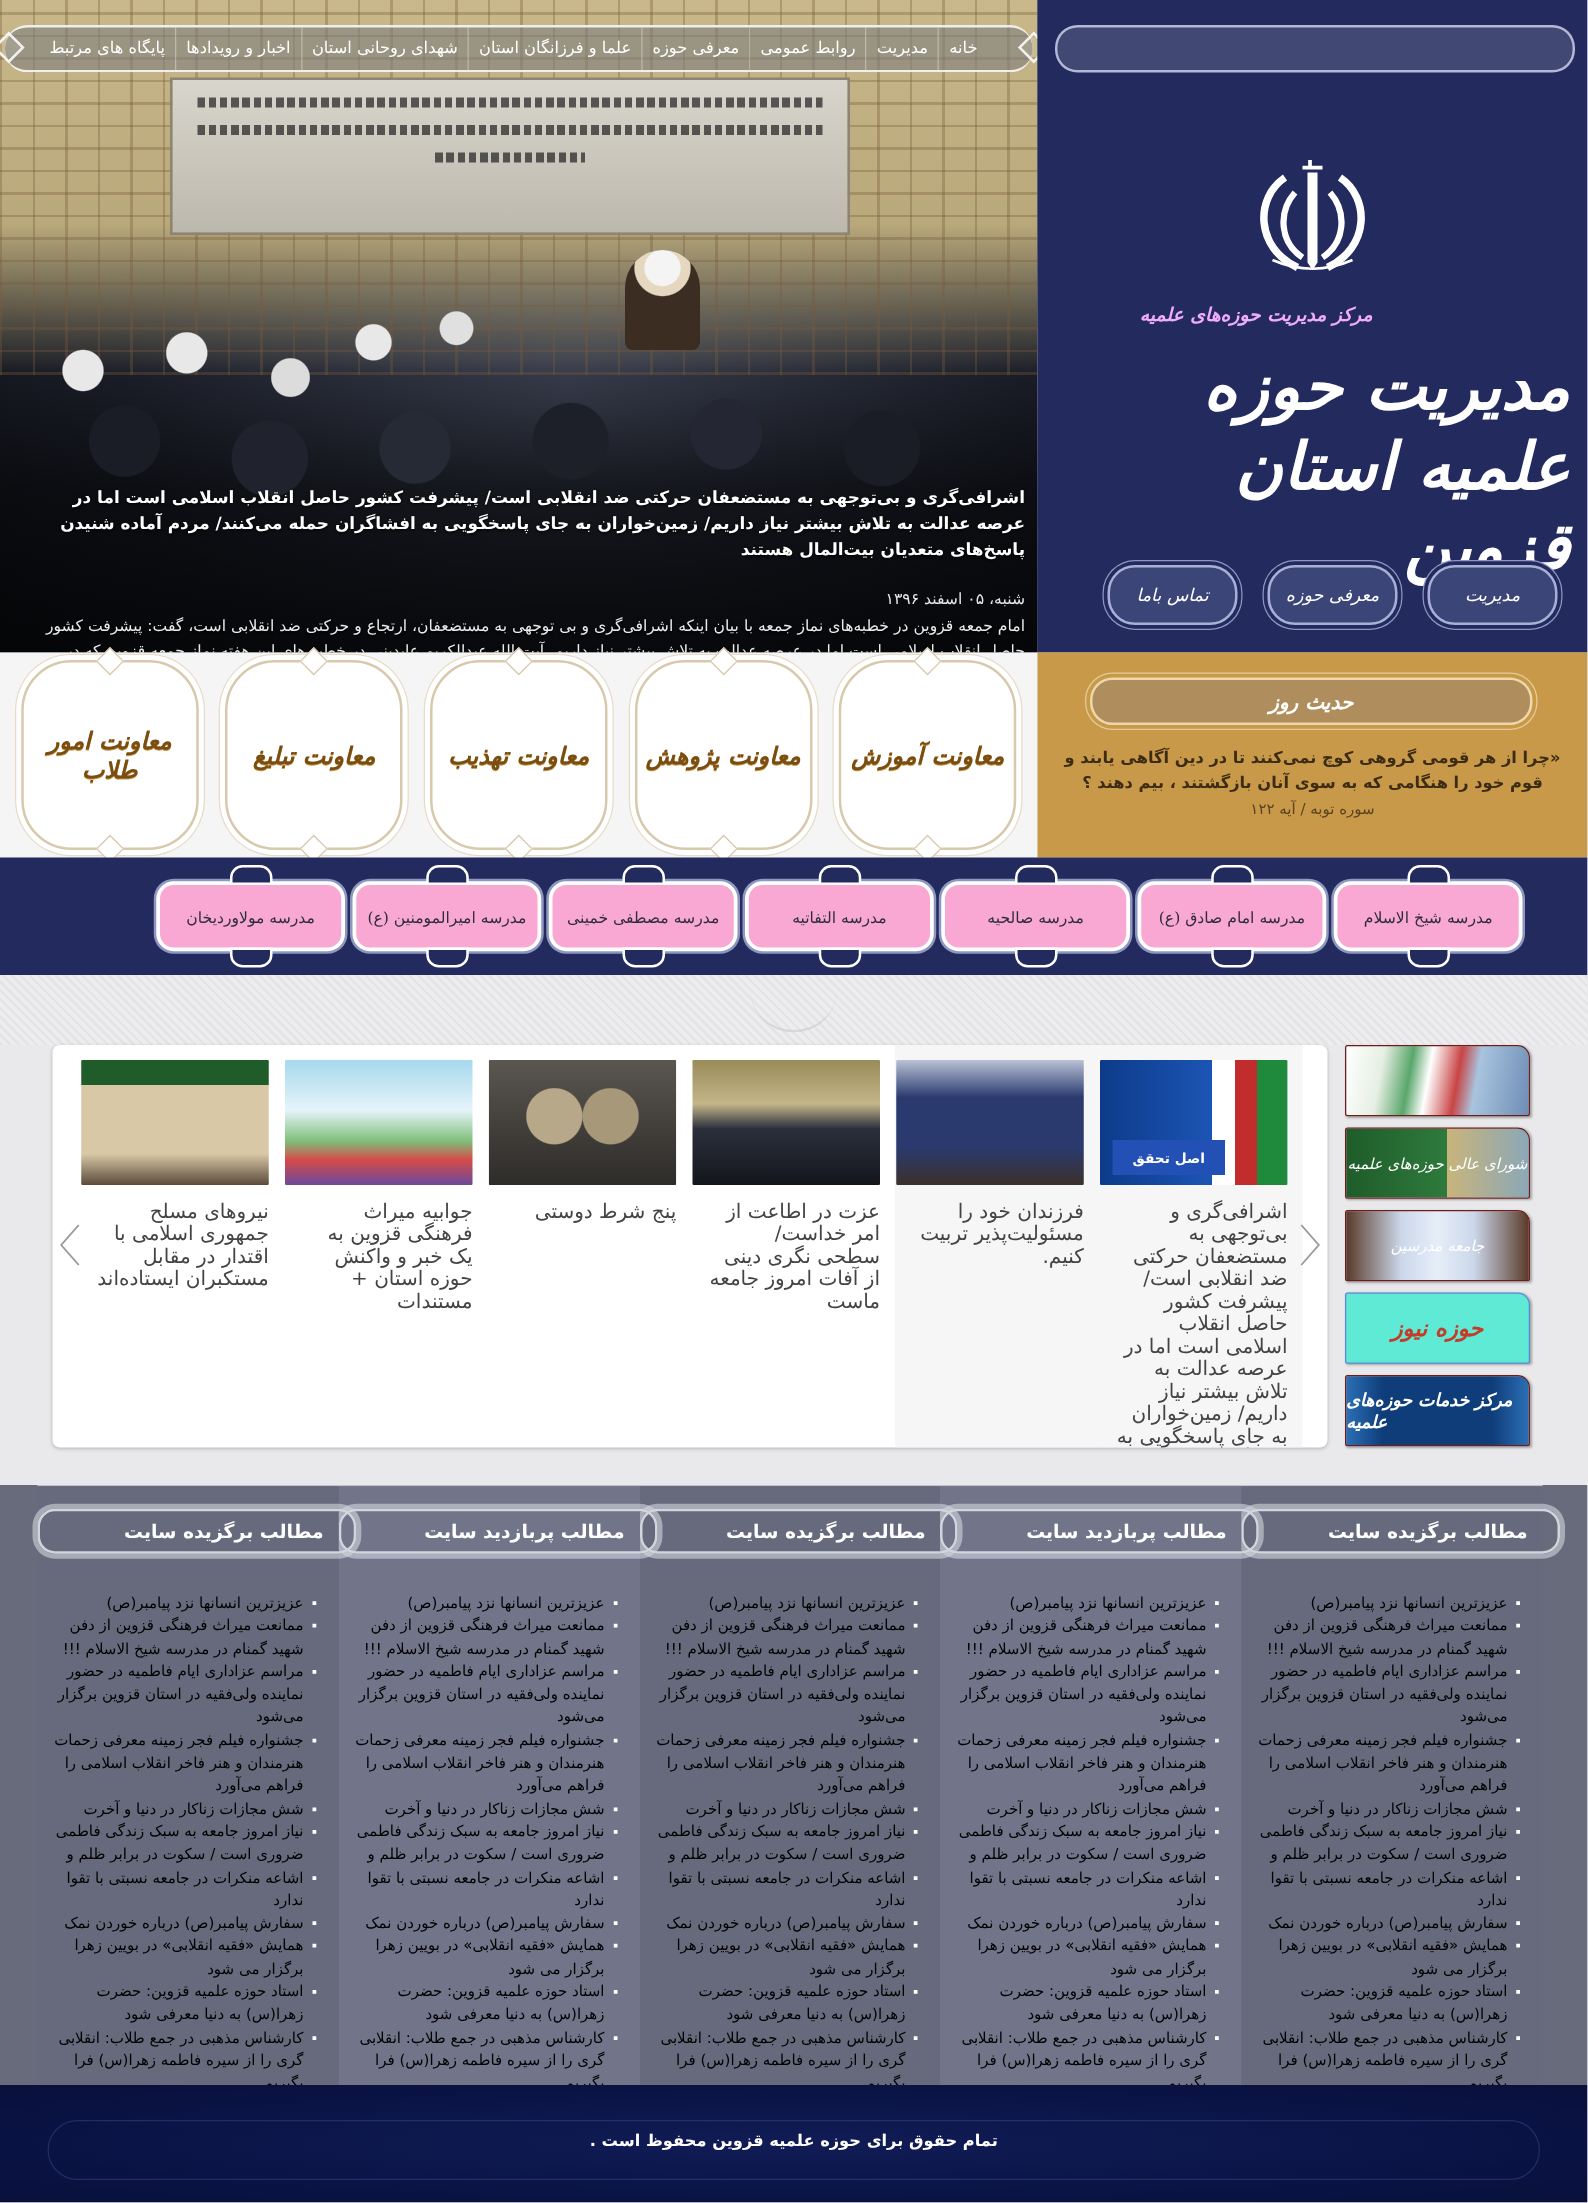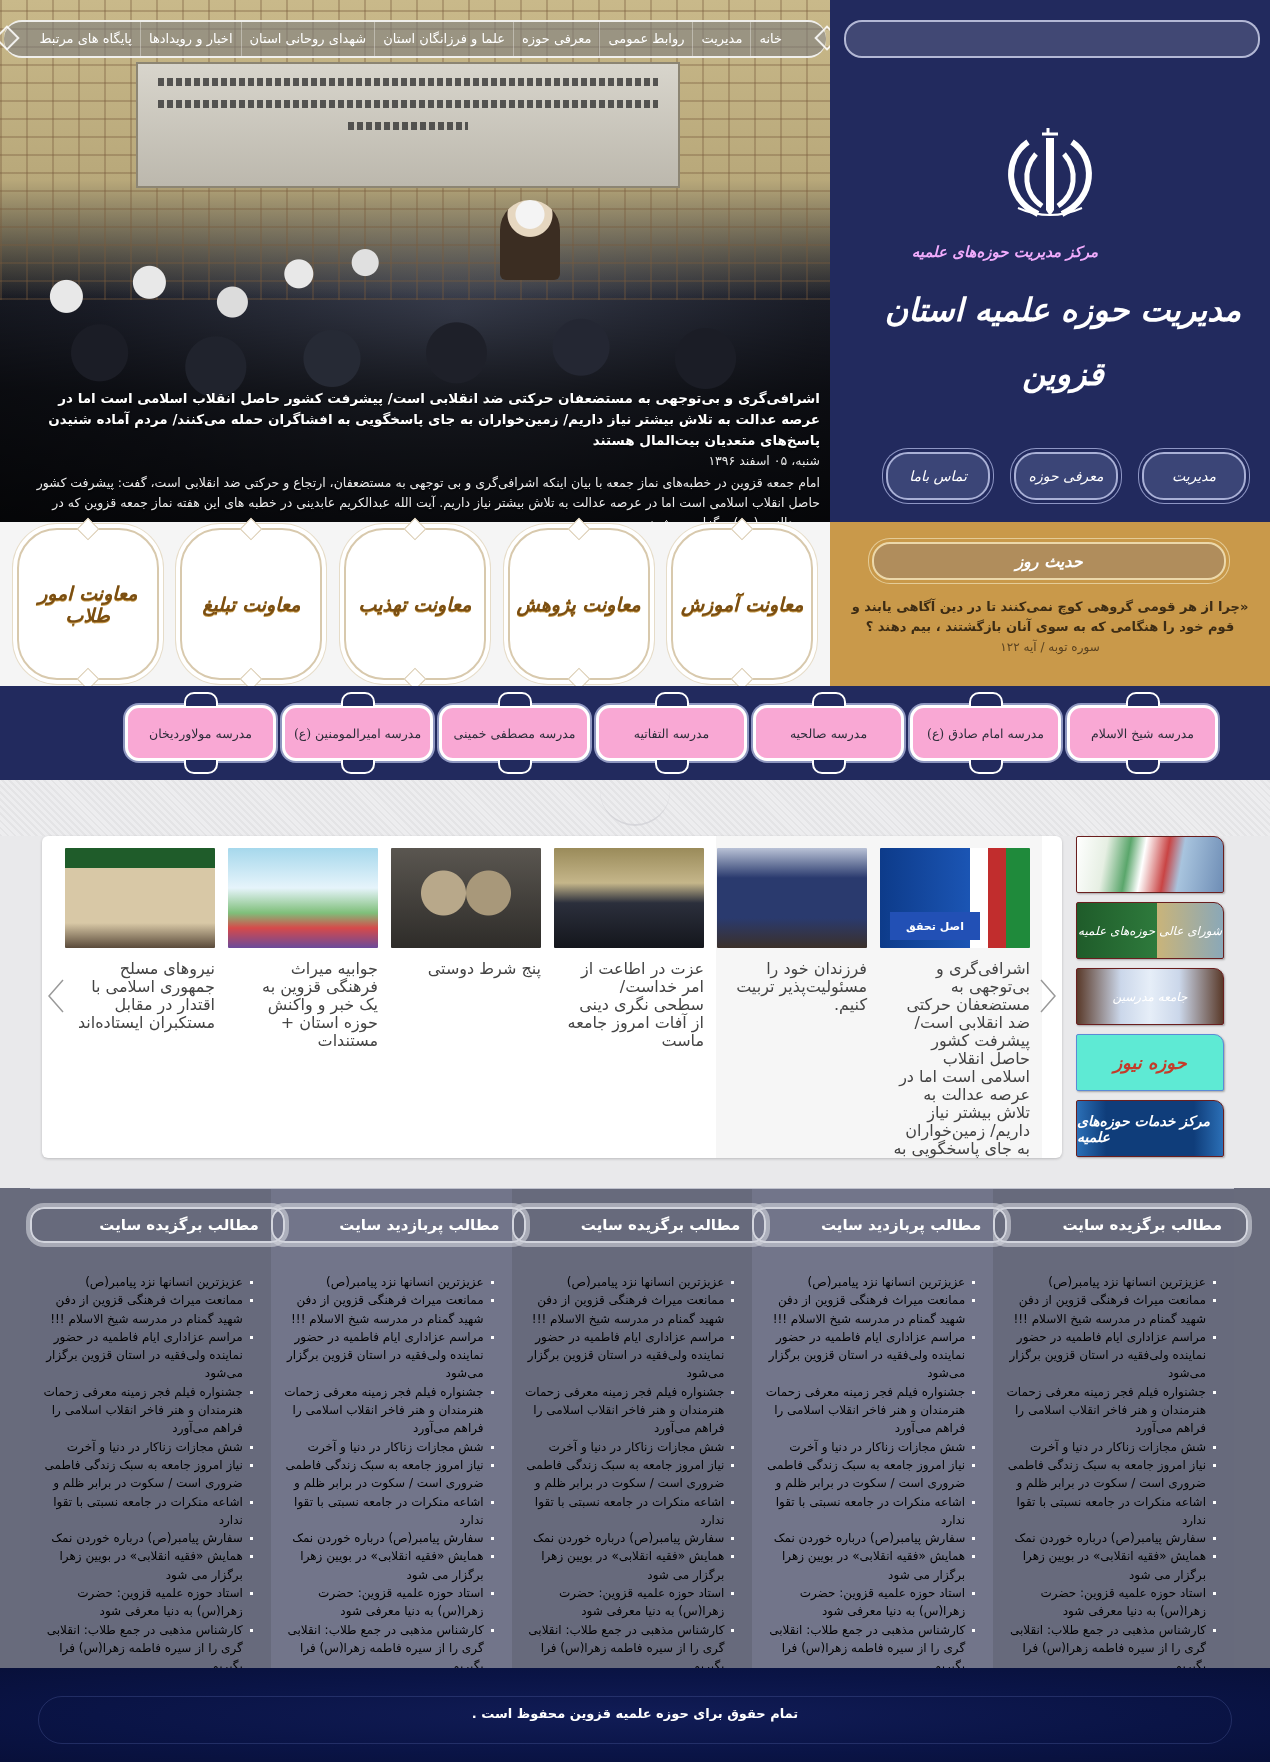--- a/index.html
+++ b/index.html
@@ -26,36 +26,36 @@
   radial-gradient(circle at 44% 8%,#e0e0e0 0 13px,transparent 14px),
   radial-gradient(circle at 12% 40%,#1b1d26 0 28px,transparent 29px),
   radial-gradient(circle at 26% 45%,#20232d 0 30px,transparent 31px),
   radial-gradient(circle at 40% 42%,#262a35 0 28px,transparent 29px),
   radial-gradient(circle at 55% 40%,#1e2029 0 30px,transparent 31px),
   radial-gradient(circle at 70% 38%,#242733 0 28px,transparent 29px),
   radial-gradient(circle at 85% 42%,#1b1d26 0 30px,transparent 31px);}
 #hero-speaker{position:absolute;left:500px;top:200px;width:60px;height:80px;border-radius:30px 30px 6px 6px;background:radial-gradient(circle at 50% 18%,#f4f4f4 0 14px,#e6d7c0 15px 22px,#3b2d22 23px)}
 #hero-caption{position:absolute;left:20px;top:388px;width:800px;color:#fff;text-align:right;direction:rtl}
 #hero-title{font-size:13.5px;font-weight:bold;line-height:21px;text-shadow:0 1px 2px #000}
-#hero-date{font-size:12.5px;line-height:20px;margin-top:0;opacity:.9}
+#hero-date{font-size:12.5px;line-height:20px;margin-top:18px;opacity:.9}
 #hero-summary{font-size:12.5px;line-height:20px;margin-top:2px;opacity:.92;text-shadow:0 1px 2px #000}
 
 #top-nav{position:absolute;left:4px;top:20px;width:822px;height:38px;background:rgba(128,128,128,.62);
  border-top:2px solid rgba(255,255,255,.85);border-bottom:2px solid rgba(255,255,255,.85);
  border-radius:18px 18px 18px 18px;display:flex;flex-direction:row-reverse;align-items:center;padding:0 36px}
 #top-nav .nav-item{color:#fff;font-size:13px;padding:0 8px;height:34px;line-height:34px;border-left:1px solid rgba(255,255,255,.35);cursor:pointer;white-space:nowrap}
 #top-nav .nav-item:last-child{border-left:none}
 .nav-cap{position:absolute;top:8px;width:18px;height:18px;border:2px solid rgba(255,255,255,.85);transform:rotate(45deg);background:rgba(255,255,255,.1)}
 
 #brand-panel{position:absolute;left:830px;top:0;width:440px;height:522px;background:#222a5e}
 #search-box{position:absolute;left:14px;top:20px;width:416px;height:38px;border:2px solid rgba(200,205,230,.85);border-radius:18px;background:rgba(255,255,255,.14)}
 #search-input{width:100%;height:100%;background:transparent;border:none;outline:none;color:#fff;padding:0 24px;font-size:13px;direction:rtl}
 #emblem{position:absolute;left:168px;top:128px;width:104px;height:100px}
 #brand-subtitle{position:absolute;left:0;top:243px;width:268px;text-align:right;color:#f0abfc;font-family:"DejaVu Serif",serif;font-size:15px;font-style:italic;font-weight:bold;direction:rtl;left:0;padding-right:0}
-#brand-title{position:absolute;left:40px;top:278px;width:386px;text-align:center;color:#fff;font-family:"DejaVu Serif",serif;font-size:32px;font-weight:bold;font-style:italic;direction:rtl;line-height:64px}
+#brand-title{position:absolute;left:40px;top:278px;width:386px;text-align:right;color:#fff;font-family:"DejaVu Serif",serif;font-size:52px;font-weight:bold;font-style:italic;direction:rtl;line-height:64px}
 #brand-links{position:absolute;left:36px;top:452px;width:400px;height:52px;display:flex;flex-direction:row-reverse;justify-content:center;gap:24px}
 .orn-btn{position:relative;width:104px;height:48px;border:2px solid #a9b0d6;border-radius:22px;background:#3b4577;color:#fff;font-family:"DejaVu Serif",serif;font-style:italic;font-size:14px;display:flex;align-items:center;justify-content:center;cursor:pointer;box-shadow:0 0 0 3px #222a5e,0 0 0 4px #8e96c4}
 
 #deputies{position:absolute;left:0;top:522px;width:830px;height:164px;background:#f5f5f5;display:flex;flex-direction:row-reverse;justify-content:space-around;align-items:center;padding:0 6px}
 .deputy-card{position:relative;width:142px;height:152px;background:#fff;border:2px solid #d8c9ad;border-radius:40px;box-shadow:0 0 0 4px #fff,0 0 0 5px #e6dcc8;display:flex;align-items:center;justify-content:center;cursor:pointer}
 .deputy-card::before,.deputy-card::after{content:"";position:absolute;left:50%;width:14px;height:14px;border:1px solid #d8c9ad;background:#fff;transform:translateX(-50%) rotate(45deg)}
 .deputy-card::before{top:-9px}.deputy-card::after{bottom:-9px}
 .deputy-label{color:#7a4e12;font-family:"DejaVu Serif",serif;font-style:italic;font-weight:bold;font-size:19px;direction:rtl;text-align:center;text-shadow:0 1px 0 #c79a4a}
 
 #hadith{position:absolute;left:830px;top:522px;width:440px;height:164px;background:#c9994a}

